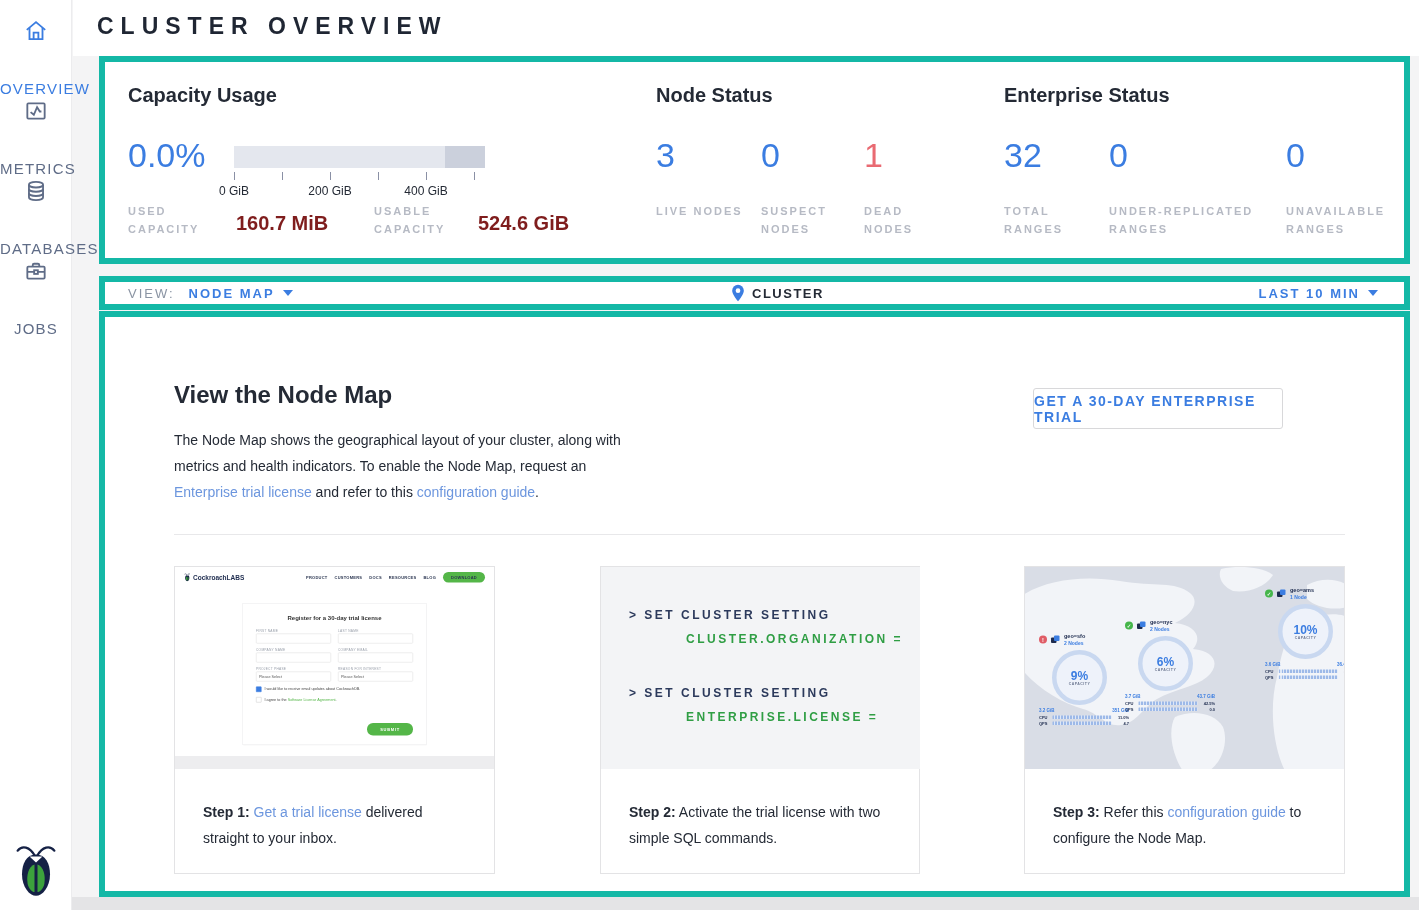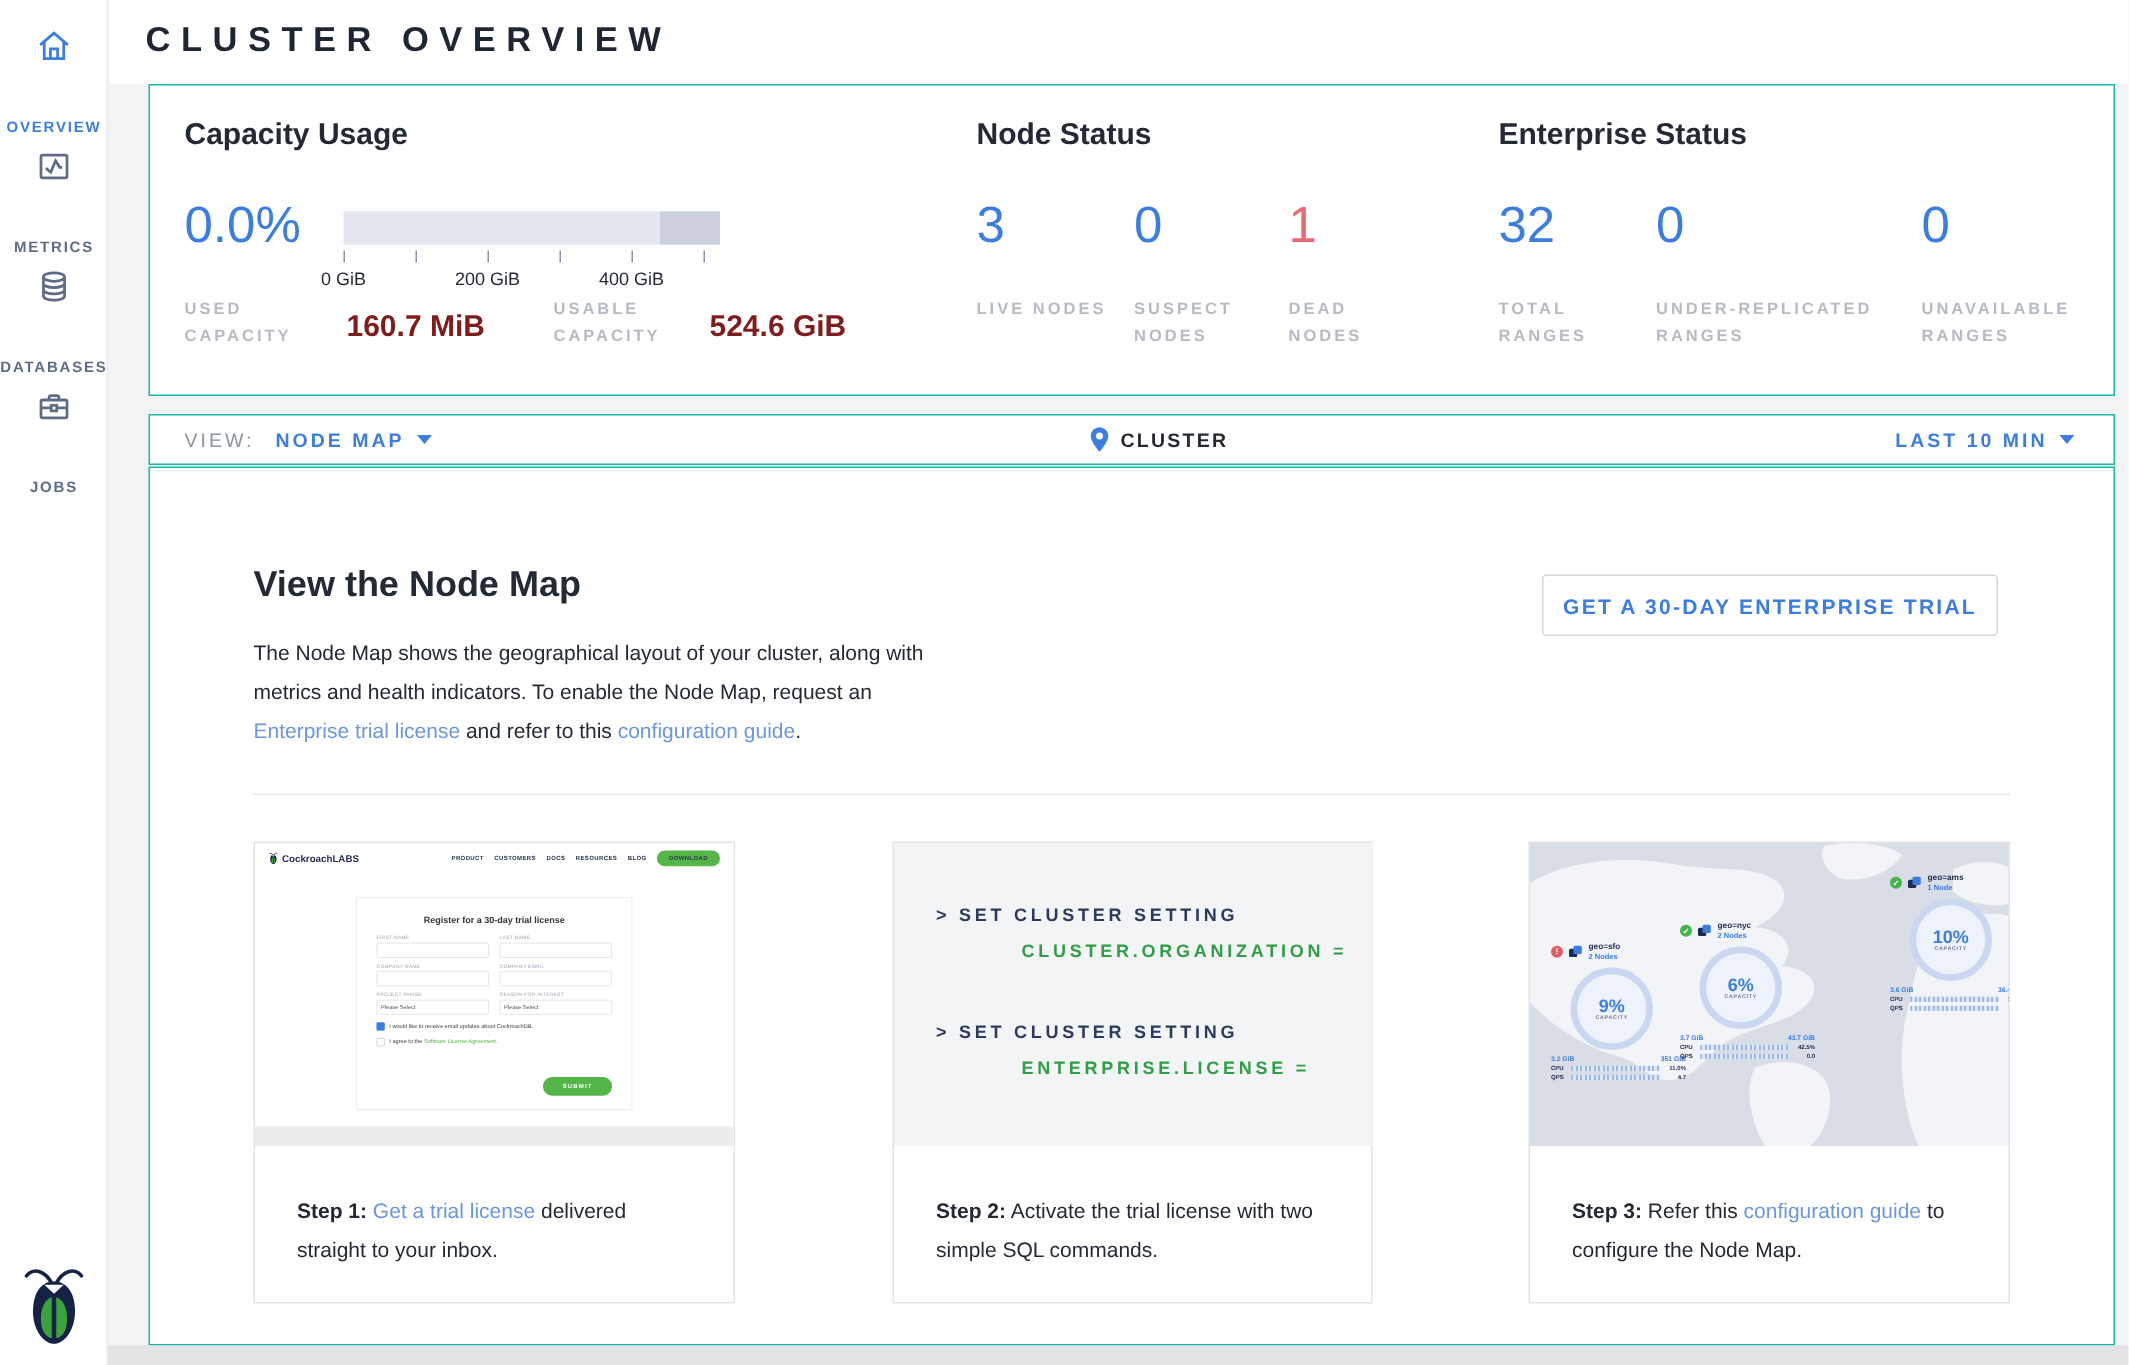--- a/index.html
+++ b/index.html
@@ -8,30 +8,30 @@
     background:#f4f4f5;color:#242a35;
     font-family:"Liberation Sans", sans-serif;
     -webkit-font-smoothing:antialiased;
   }
   .abs{position:absolute;box-sizing:border-box;}
 
   
   .sidebar{left:0;top:0;width:72px;height:910px;background:#fff;border-right:1px solid #ececee;}
   .side-item{width:72px;text-align:center;cursor:pointer;}
   .side-item .icn{display:block;margin:0 auto 6px;}
-  .side-label{font-size:10px;font-weight:700;letter-spacing:1.2px;color:#5f6c87;margin-top:36px;}
+  .side-label{font-size:15px;font-weight:400;letter-spacing:1.2px;color:#5f6c87;margin-top:36px;}
   .side-item.active .side-label{color:#3b7de1;}
   .side-logo{left:14px;top:842px;}
 
   
   .page-header{left:73px;top:0;width:1346px;height:56px;background:#fff;}
   .page-title{left:24px;top:13px;font-size:23px;font-weight:700;letter-spacing:7px;color:#1f2633;}
 
   
-  .panel{background:#fff;border:1px solid #14b8a6;}
+  .panel{background:#fff;border:6px solid #14b8a6;}
   .summary-panel{left:99px;top:56px;width:1311px;height:208px;}
   .view-bar{left:99px;top:276px;width:1311px;height:34px;}
   .main-panel{left:99px;top:311px;width:1311px;height:586px;}
   .bottom-strip{left:72px;top:897px;width:1347px;height:13px;background:#e4e4e6;}
 
   .sec-title{font-size:20px;font-weight:600;color:#242a35;}
   .big-num{font-size:34px;font-weight:500;color:#3b7de1;}
   .big-num.red{color:#e96a72;}
   .stat-label{font-size:11px;font-weight:600;letter-spacing:2px;color:#b6bac4;line-height:18px;}
   .stat-value{font-size:20px;font-weight:600;color:#7f1d1d;}
@@ -46,21 +46,21 @@
   .vb-row{display:flex;align-items:center;height:100%;}
   .vb-label{font-size:13px;letter-spacing:2px;color:#8a94a3;font-weight:500;}
   .vb-value{font-size:13px;letter-spacing:2px;color:#3b7de1;font-weight:600;cursor:pointer;}
   .caret{display:inline-block;width:0;height:0;border-left:5px solid transparent;border-right:5px solid transparent;border-top:6px solid #3b7de1;margin-left:8px;vertical-align:middle;}
   .vb-cluster{font-size:13px;letter-spacing:1.5px;color:#242a35;font-weight:600;}
 
   
   .nm-heading{left:69px;top:64px;font-size:24px;font-weight:600;}
   .nm-desc{left:69px;top:110px;width:462px;font-size:14px;line-height:26px;color:#242a35;}
   a.link{color:#6c96de;text-decoration:none;cursor:pointer;}
-  .trial-btn{left:928px;top:71px;width:304px;height:41px;background:#fff;border:1px solid #d8d8da;border-radius:3px;
+  .trial-btn{left:928px;top:71px;width:250px;height:41px;background:#fff;border:1px solid #d8d8da;border-radius:3px;
     color:#3b7de1;font-size:14px;font-weight:600;letter-spacing:1.5px;display:flex;align-items:center;justify-content:center;cursor:pointer;}
   .divider{left:69px;top:217px;width:1171px;height:1px;background:#e8e8ea;}
 
   .step-card{top:249px;width:321px;height:308px;background:#fff;border:1px solid #e3e3e5;}
   .card-img{position:absolute;left:0;top:0;width:319px;height:202px;overflow:hidden;}
   .step-caption{position:absolute;left:28px;top:232px;width:266px;font-size:14px;line-height:26px;color:#242a35;}
   .step-caption b{font-weight:700;}
 
   
   .mini-page{position:absolute;left:0;top:0;width:638px;height:404px;background:#fff;transform:scale(0.5);transform-origin:0 0;}

